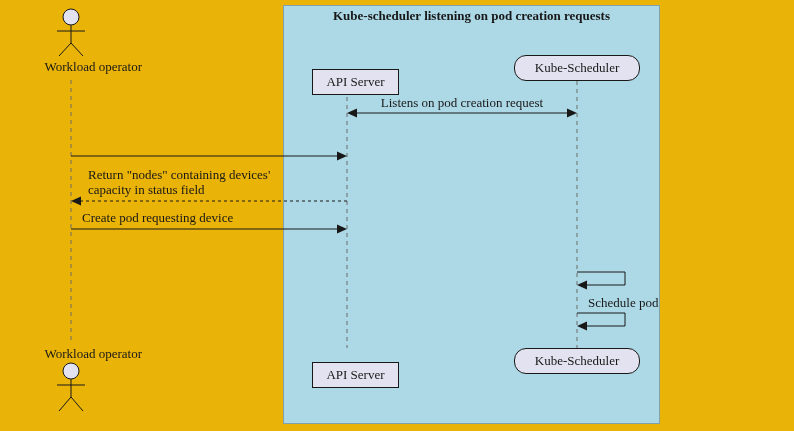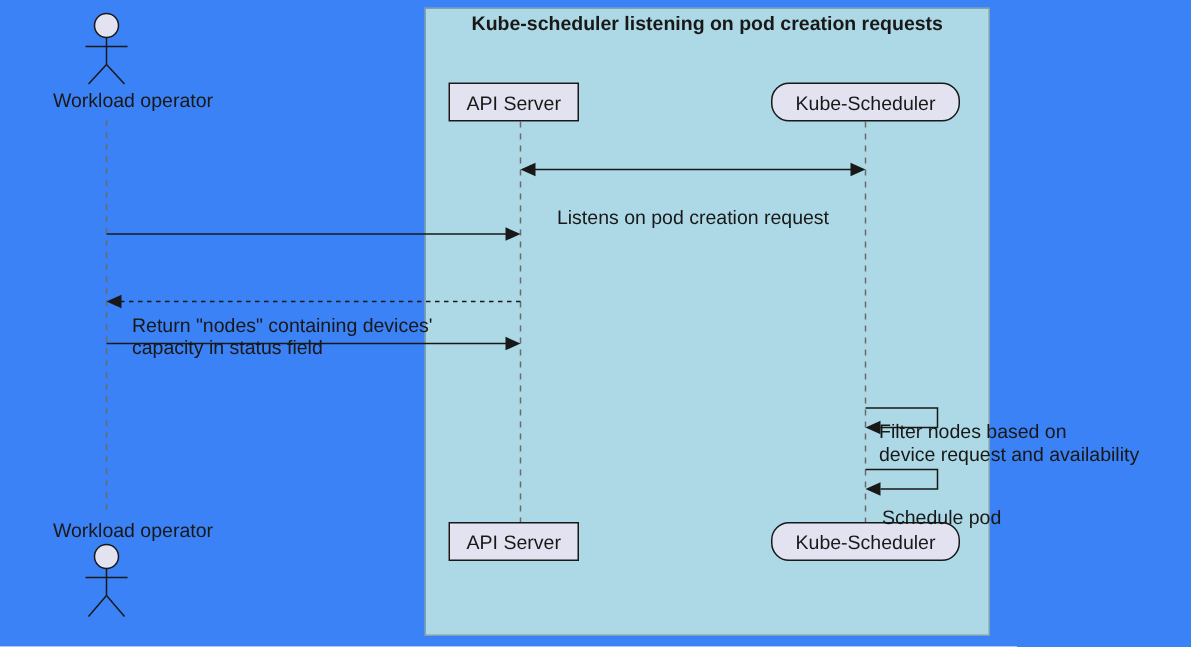--- a/index.html
+++ b/index.html
@@ -1,21 +1,21 @@
 <!DOCTYPE html>
 <html style="--box-fill: #add8e6; --participant-fill: #e2e2f0; --ink: #181818;"><head>
 <meta charset="utf-8">
 <style>
   html, body { margin: 0; padding: 0; background: #ffffff; }
   .canvas {
     position: relative;
     width: 794px;
     height: 431px;
-    background: #3b82f6;
-    font-family: Liberation Sans, sans-serif;
+    background: #eab308;
+    font-family: Liberation Serif, serif;
     font-size: 13px;
     color: #181818;
     overflow: hidden;
   }
   .seq-box {
     position: absolute;
     left: 283px; top: 5px;
     width: 377px; height: 419px;
     background: var(--box-fill, #add8e6);
     border: 1px solid rgba(0,0,0,0.25);
@@ -32,37 +32,36 @@
     position: absolute;
     height: 26px;
     background: var(--participant-fill, #e2e2f0);
     border: 1px solid var(--ink, #181818);
     box-sizing: border-box;
     display: flex;
     align-items: center;
     justify-content: center;
     white-space: nowrap;
   }
-  .p-api    { left: 299px; width: 87px; }
+  .p-api    { left: 312px; width: 87px; margin-top: 14px; }
   .p-sched  { left: 514px; width: 126px; border-radius: 12px; }
   .p-top    { top: 55px; }
   .p-bottom { top: 348px; }
   .actor-label {
     position: absolute;
     left: 0; width: 142px;
     text-align: right;
     white-space: nowrap;
   }
   .actor-label.top    { top: 59px; }
   .actor-label.bottom { top: 346px; }
   .msg-label {
     position: absolute;
     white-space: pre-line;
     line-height: 15px;
-    margin-top: 42px;
   }
   .msg-1 { left: 352px; top: 95px; width: 220px; text-align: center; }
   .msg-2 { left: 82px;  top: 122px; }
   .msg-3 { left: 88px;  top: 167px; }
   .msg-4 { left: 82px;  top: 210px; }
   .msg-5 { left: 586px; top: 238px; }
   .msg-6 { left: 588px; top: 295px; text-align: right; }
   svg.overlay {
     position: absolute;
     left: 0; top: 0;
@@ -141,17 +140,16 @@
   <div class="actor-label bottom">Workload operator</div>
 
   <div class="participant p-api p-top">API Server</div>
   <div class="participant p-sched p-top">Kube-Scheduler</div>
   <div class="participant p-api p-bottom">API Server</div>
   <div class="participant p-sched p-bottom">Kube-Scheduler</div>
 
   <div class="msg-label msg-1">Listens on pod creation request</div>
   <div class="msg-label msg-3">Return "nodes" containing devices'
 capacity in status field</div>
-  <div class="msg-label msg-5">Filter nodes based on
- device request and availability</div>
+  <div class="msg-label msg-4">Create pod requesting device</div>
   <div class="msg-label msg-6">Schedule pod</div>
 
 </div>
 
 </body></html>

